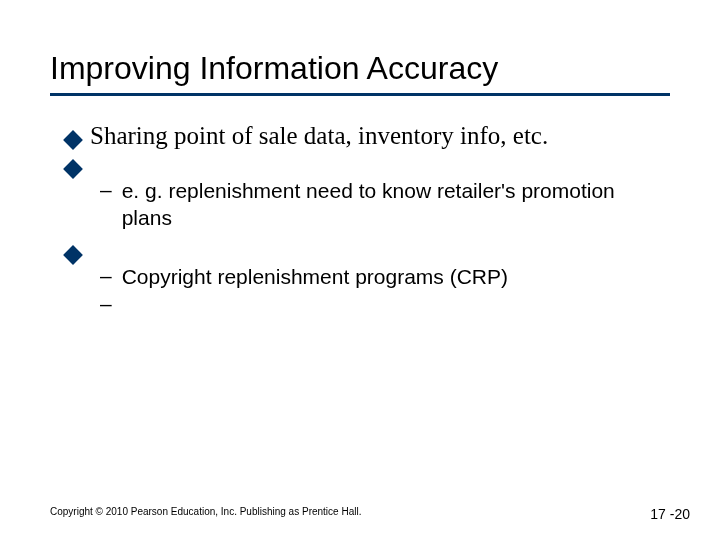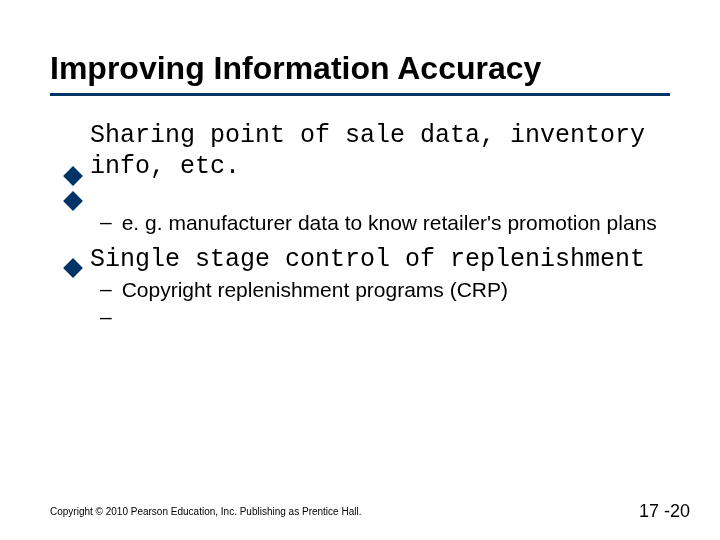--- a/index.html
+++ b/index.html
@@ -12,37 +12,36 @@
     overflow: hidden;
   }
   .slide {
     width: 100%;
     height: 100%;
     padding: 50px 50px 0 50px;
     position: relative;
   }
   .title {
     font-family: Arial, Helvetica, sans-serif;
-    font-weight: bold;
+    font-weight: normal;
     font-size: 32px;
     color: #000;
     border-bottom: 3px solid #003366;
     padding-bottom: 6px;
     margin-bottom: 24px;
   }
   .bullets {
     margin-left: 16px;
   }
   .l1 {
     display: flex;
-    align-items: flex-end;
+    align-items: center;
     margin-bottom: 2px;
     font-size: 25px;
     color: #000;
-    font-family: Liberation Mono, monospace;
   }
   .diamond {
     width: 14px;
     height: 14px;
     flex: 0 0 14px;
     background: #003366;
     transform: rotate(45deg);
     margin-top: 9px;
     margin-right: 10px;
   }
@@ -62,53 +61,52 @@
   }
   .l2-text { line-height: 1.25; }
   .spacer { height: 6px; }
   .footer {
     position: absolute;
     bottom: 18px;
     left: 50px;
     right: 30px;
     display: flex;
     justify-content: space-between;
-    align-items: center;
+    align-items: flex-start;
     font-family: Arial, Helvetica, sans-serif;
   }
   .copyright { font-size: 10px; color: #000; }
-  .pagenum { font-size: 18px; color: #000; }
+  .pagenum { font-size: 14px; color: #000; }
 </style>
 </head>
 <body>
 
 <div class="slide">
   <h1 class="title">Improving Information Accuracy</h1>
 
   <div class="bullets">
 
     <div class="l1">
       <div class="diamond"></div>
       <div class="l1-text">Sharing point of sale data, inventory info, etc.</div>
     </div>
 
     <div class="l1">
       <div class="diamond"></div>
     </div>
 
     <div class="l2">
       <div class="dash">–</div>
-      <div class="l2-text">e. g. manufacturer data to know retailer's promotion plans</div>
+      <div class="l2-text">e. g. replenishment need to know retailer's promotion plans</div>
     </div>
 
     <div class="spacer"></div>
 
     <div class="l1">
       <div class="diamond"></div>
-      <div class="l1-text">Single stage control of replenishment</div>
     </div>
 
     <div class="l2">
       <div class="dash">–</div>
       <div class="l2-text">Copyright replenishment programs (CRP)</div>
     </div>
 
     <div class="l2">
       <div class="dash">–</div>
     </div>

